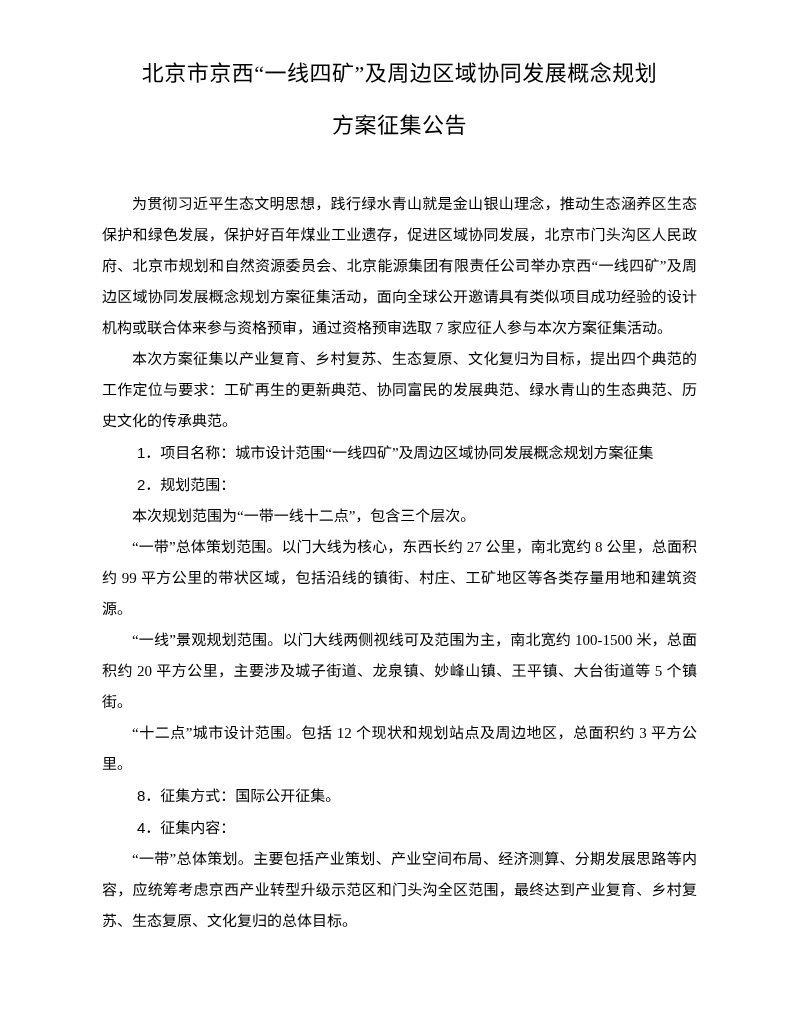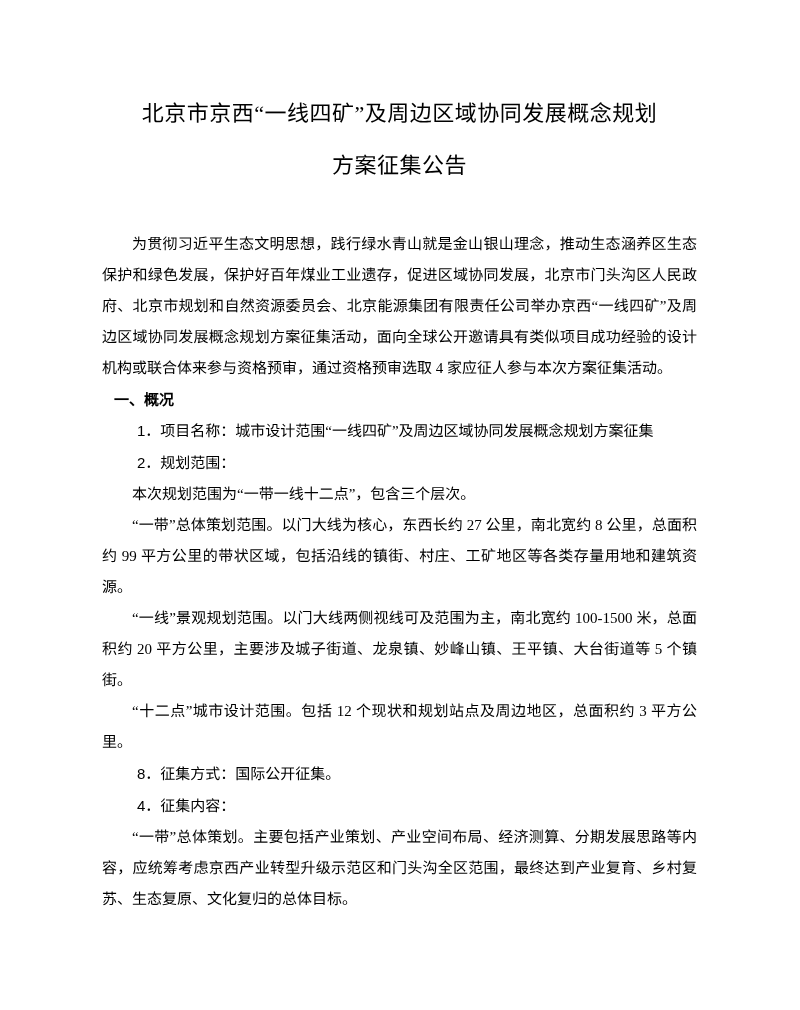--- a/index.html
+++ b/index.html
@@ -8,21 +8,21 @@
     background: #ffffff;
   }
   .page {
     position: relative;
     width: 800px;
     height: 1010px;
     margin: 0 auto;
     background: #ffffff;
     color: #000000;
     box-sizing: border-box;
-    padding: 88px 103px 0 102px;
+    padding: 48px 103px 0 102px;
     font-family: "Liberation Serif", "DejaVu Serif", serif;
     overflow: hidden;
   }
   .doc-title {
     margin: 0 0 37px 0;
     font-size: 22px;
     line-height: 52px;
     font-weight: normal;
     text-align: center;
     letter-spacing: 0.5px;
@@ -61,24 +61,24 @@
 
 <div class="page">
 
   <h1 class="doc-title">
     <span class="title-line">北京市京西“一线四矿”及周边区域协同发展概念规划</span>
     <span class="title-line">方案征集公告</span>
   </h1>
 
   <div class="content">
 
-    <p class="para">为贯彻习近平生态文明思想，践行绿水青山就是金山银山理念，推动生态涵养区生态保护和绿色发展，保护好百年煤业工业遗存，促进区域协同发展，北京市门头沟区人民政府、北京市规划和自然资源委员会、北京能源集团有限责任公司举办京西“一线四矿”及周边区域协同发展概念规划方案征集活动，面向全球公开邀请具有类似项目成功经验的设计机构或联合体来参与资格预审，通过资格预审选取 4 家应征人参与本次方案征集活动。</p>
+    <p class="para">为贯彻习近平生态文明思想，践行绿水青山就是金山银山理念，推动生态涵养区生态保护和绿色发展，保护好百年煤业工业遗存，促进区域协同发展，北京市门头沟区人民政府、北京市规划和自然资源委员会、北京能源集团有限责任公司举办京西“一线四矿”及周边区域协同发展概念规划方案征集活动，面向全球公开邀请具有类似项目成功经验的设计机构或联合体来参与资格预审，通过资格预审选取 7 家应征人参与本次方案征集活动。</p>
 
+    <p class="para">本次方案征集以产业复育、乡村复苏、生态复原、文化复归为目标，提出四个典范的工作定位与要求：工矿再生的更新典范、协同富民的发展典范、绿水青山的生态典范、历史文化的传承典范。</p>
 
-    <h2 class="section-heading">一、概况</h2>
 
     <p class="item"><span class="item-label">1．项目名称：</span><span class="item-text">城市设计范围“一线四矿”及周边区域协同发展概念规划方案征集</span></p>
 
     <p class="item"><span class="item-label">2．规划范围：</span><span class="item-text"></span></p>
 
     <p class="para">本次规划范围为“一带一线十二点”，包含三个层次。</p>
 
     <p class="para">“一带”总体策划范围。以门大线为核心，东西长约 27 公里，南北宽约 8 公里，总面积约 99 平方公里的带状区域，包括沿线的镇街、村庄、工矿地区等各类存量用地和建筑资源。</p>
 
     <p class="para">“一线”景观规划范围。以门大线两侧视线可及范围为主，南北宽约 100-1500 米，总面积约 20 平方公里，主要涉及城子街道、龙泉镇、妙峰山镇、王平镇、大台街道等 5 个镇街。</p>

